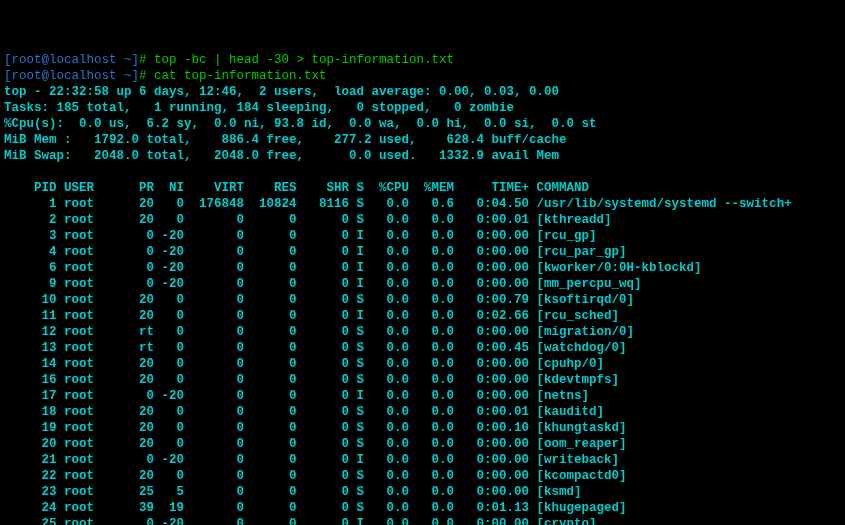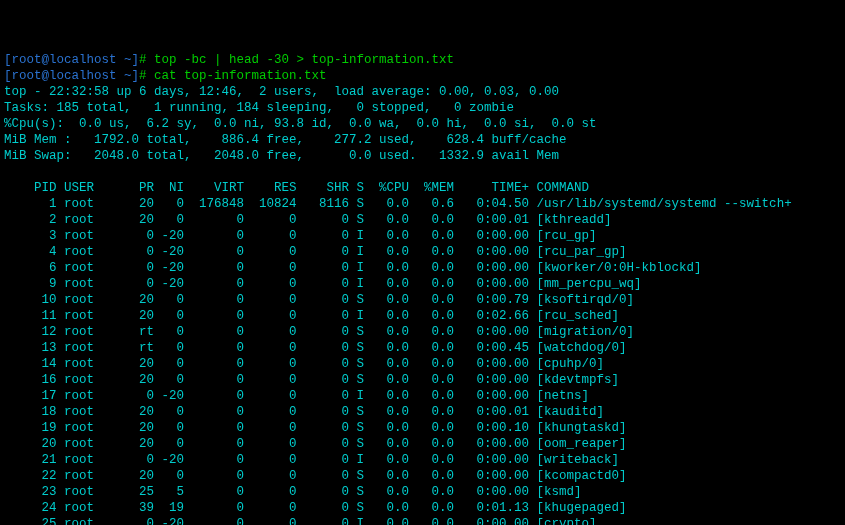--- a/index.html
+++ b/index.html
@@ -11,21 +11,21 @@
     font-size: 12.5px;
     line-height: 16px;
     white-space: pre;
     width: 845px;
     height: 525px;
     box-sizing: border-box;
     overflow: hidden;
   }
   .blue { color: #2a72d0; text-align: center; }
   .green { color: #00cc00; }
-  .cyan { color: #00cccc; }
+  .cyan { color: #00cccc; font-weight: bold; }
   .line { display: block; }
 </style>
 </head>
 <body>
 
 
 <div id="terminal"><span class="line"><span class="blue">[root@localhost ~]</span><span class="green"># </span><span class="green">top -bc | head -30 &gt; top-information.txt</span></span><span class="line"><span class="blue">[root@localhost ~]</span><span class="green"># </span><span class="green">cat top-information.txt</span></span><span class="line cyan">top - 22:32:58 up 6 days, 12:46,  2 users,  load average: 0.00, 0.03, 0.00</span><span class="line cyan">Tasks: 185 total,   1 running, 184 sleeping,   0 stopped,   0 zombie</span><span class="line cyan">%Cpu(s):  0.0 us,  6.2 sy,  0.0 ni, 93.8 id,  0.0 wa,  0.0 hi,  0.0 si,  0.0 st</span><span class="line cyan">MiB Mem :   1792.0 total,    886.4 free,    277.2 used,    628.4 buff/cache</span><span class="line cyan">MiB Swap:   2048.0 total,   2048.0 free,      0.0 used.   1332.9 avail Mem</span><span class="line"> </span><span class="line cyan">    PID USER      PR  NI    VIRT    RES    SHR S  %CPU  %MEM     TIME+ COMMAND</span><span class="line cyan">      1 root      20   0  176848  10824   8116 S   0.0   0.6   0:04.50 /usr/lib/systemd/systemd --switch+</span><span class="line cyan">      2 root      20   0       0      0      0 S   0.0   0.0   0:00.01 [kthreadd]</span><span class="line cyan">      3 root       0 -20       0      0      0 I   0.0   0.0   0:00.00 [rcu_gp]</span><span class="line cyan">      4 root       0 -20       0      0      0 I   0.0   0.0   0:00.00 [rcu_par_gp]</span><span class="line cyan">      6 root       0 -20       0      0      0 I   0.0   0.0   0:00.00 [kworker/0:0H-kblockd]</span><span class="line cyan">      9 root       0 -20       0      0      0 I   0.0   0.0   0:00.00 [mm_percpu_wq]</span><span class="line cyan">     10 root      20   0       0      0      0 S   0.0   0.0   0:00.79 [ksoftirqd/0]</span><span class="line cyan">     11 root      20   0       0      0      0 I   0.0   0.0   0:02.66 [rcu_sched]</span><span class="line cyan">     12 root      rt   0       0      0      0 S   0.0   0.0   0:00.00 [migration/0]</span><span class="line cyan">     13 root      rt   0       0      0      0 S   0.0   0.0   0:00.45 [watchdog/0]</span><span class="line cyan">     14 root      20   0       0      0      0 S   0.0   0.0   0:00.00 [cpuhp/0]</span><span class="line cyan">     16 root      20   0       0      0      0 S   0.0   0.0   0:00.00 [kdevtmpfs]</span><span class="line cyan">     17 root       0 -20       0      0      0 I   0.0   0.0   0:00.00 [netns]</span><span class="line cyan">     18 root      20   0       0      0      0 S   0.0   0.0   0:00.01 [kauditd]</span><span class="line cyan">     19 root      20   0       0      0      0 S   0.0   0.0   0:00.10 [khungtaskd]</span><span class="line cyan">     20 root      20   0       0      0      0 S   0.0   0.0   0:00.00 [oom_reaper]</span><span class="line cyan">     21 root       0 -20       0      0      0 I   0.0   0.0   0:00.00 [writeback]</span><span class="line cyan">     22 root      20   0       0      0      0 S   0.0   0.0   0:00.00 [kcompactd0]</span><span class="line cyan">     23 root      25   5       0      0      0 S   0.0   0.0   0:00.00 [ksmd]</span><span class="line cyan">     24 root      39  19       0      0      0 S   0.0   0.0   0:01.13 [khugepaged]</span><span class="line cyan">     25 root       0 -20       0      0      0 I   0.0   0.0   0:00.00 [crypto]</span></div>
 
 
 

